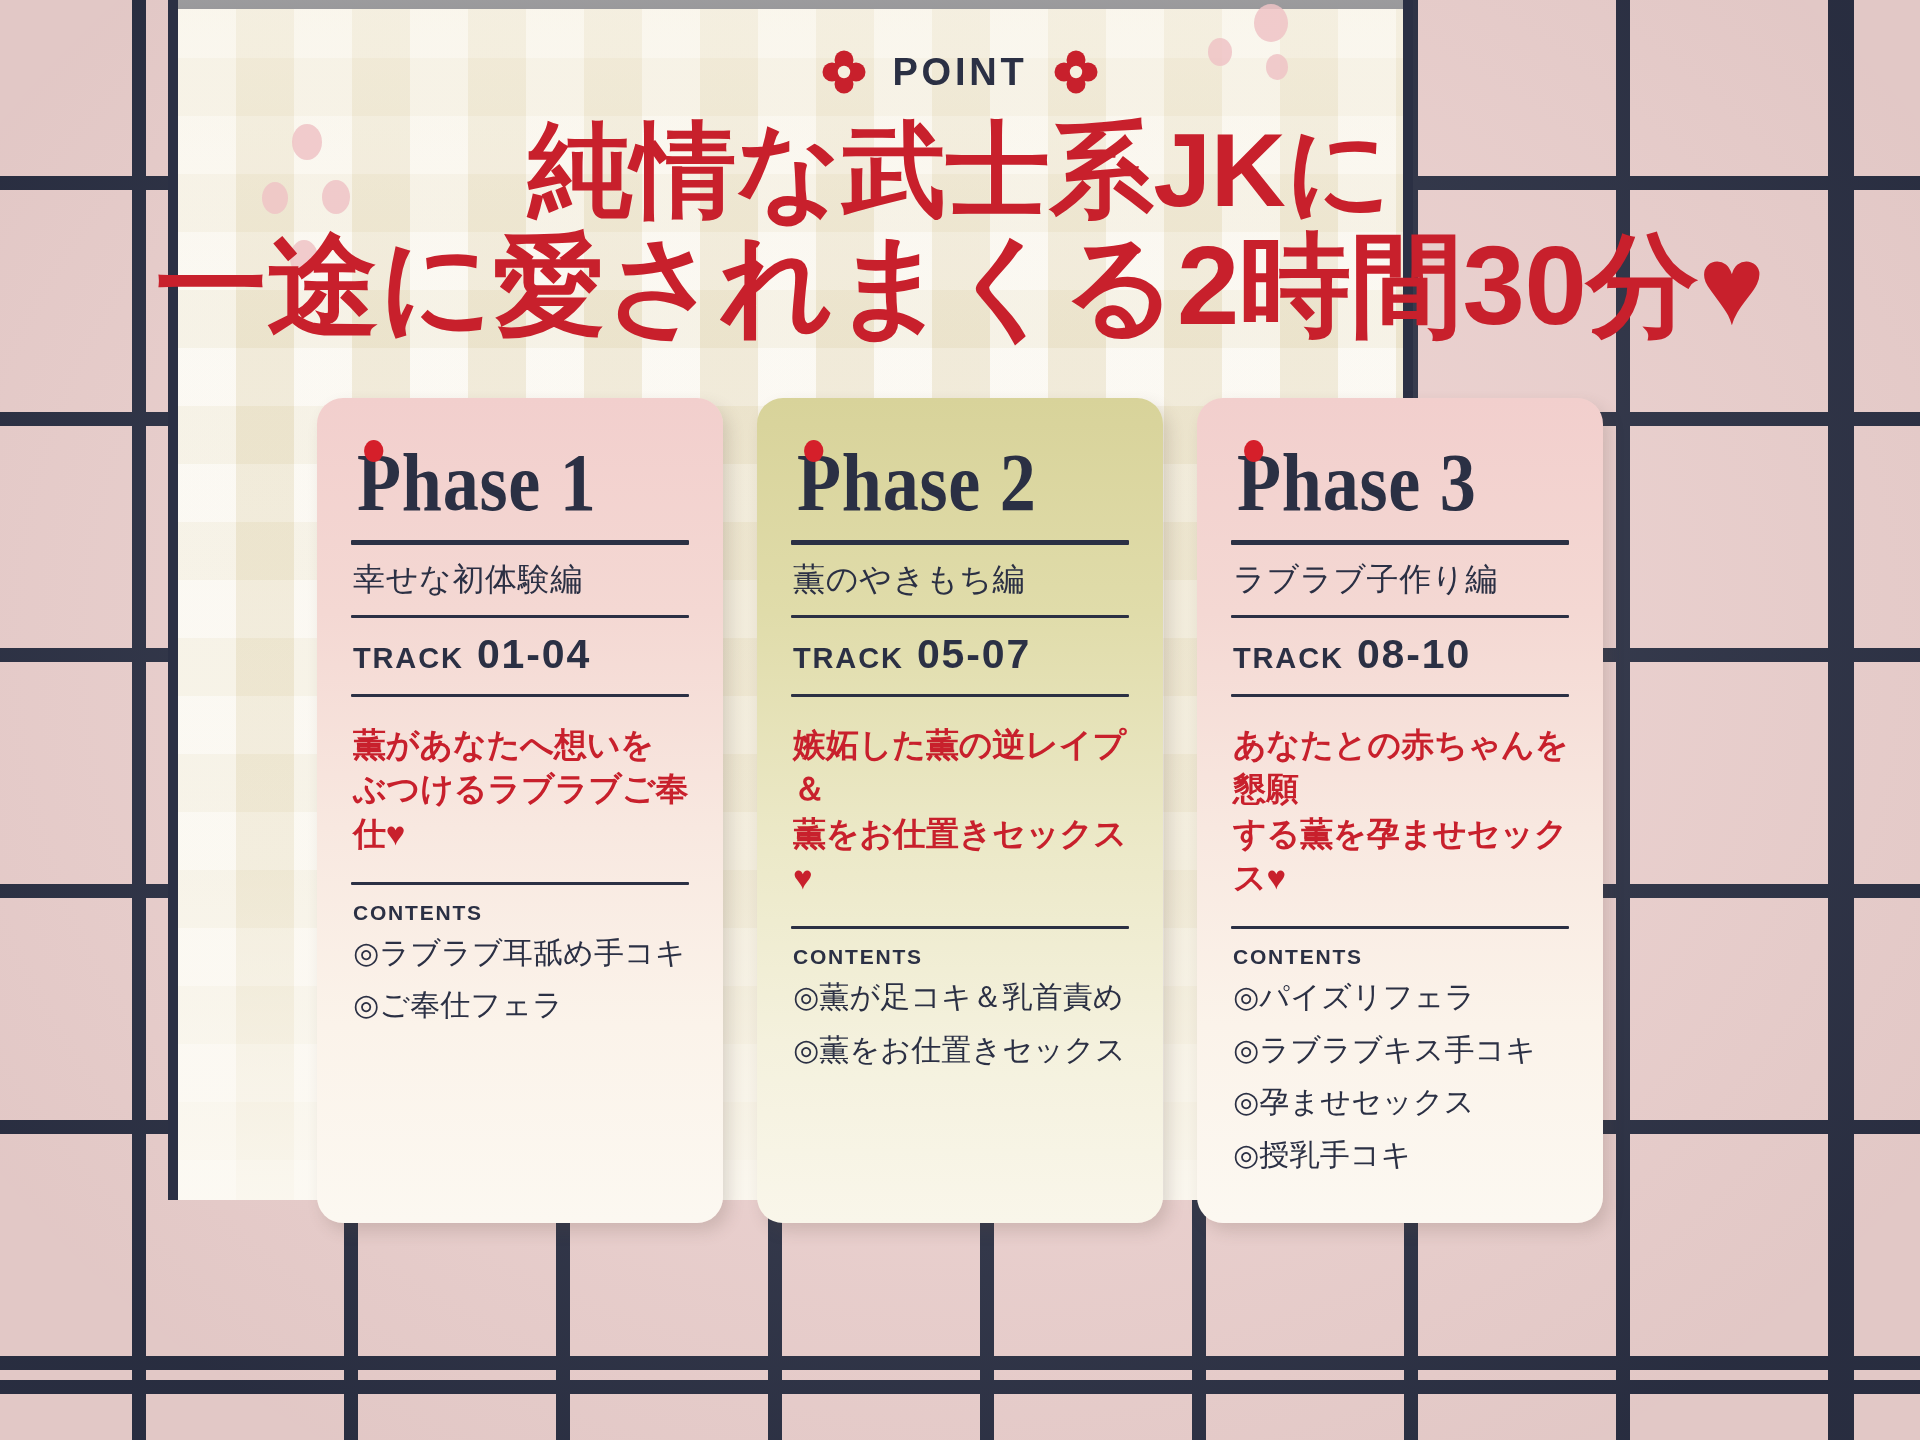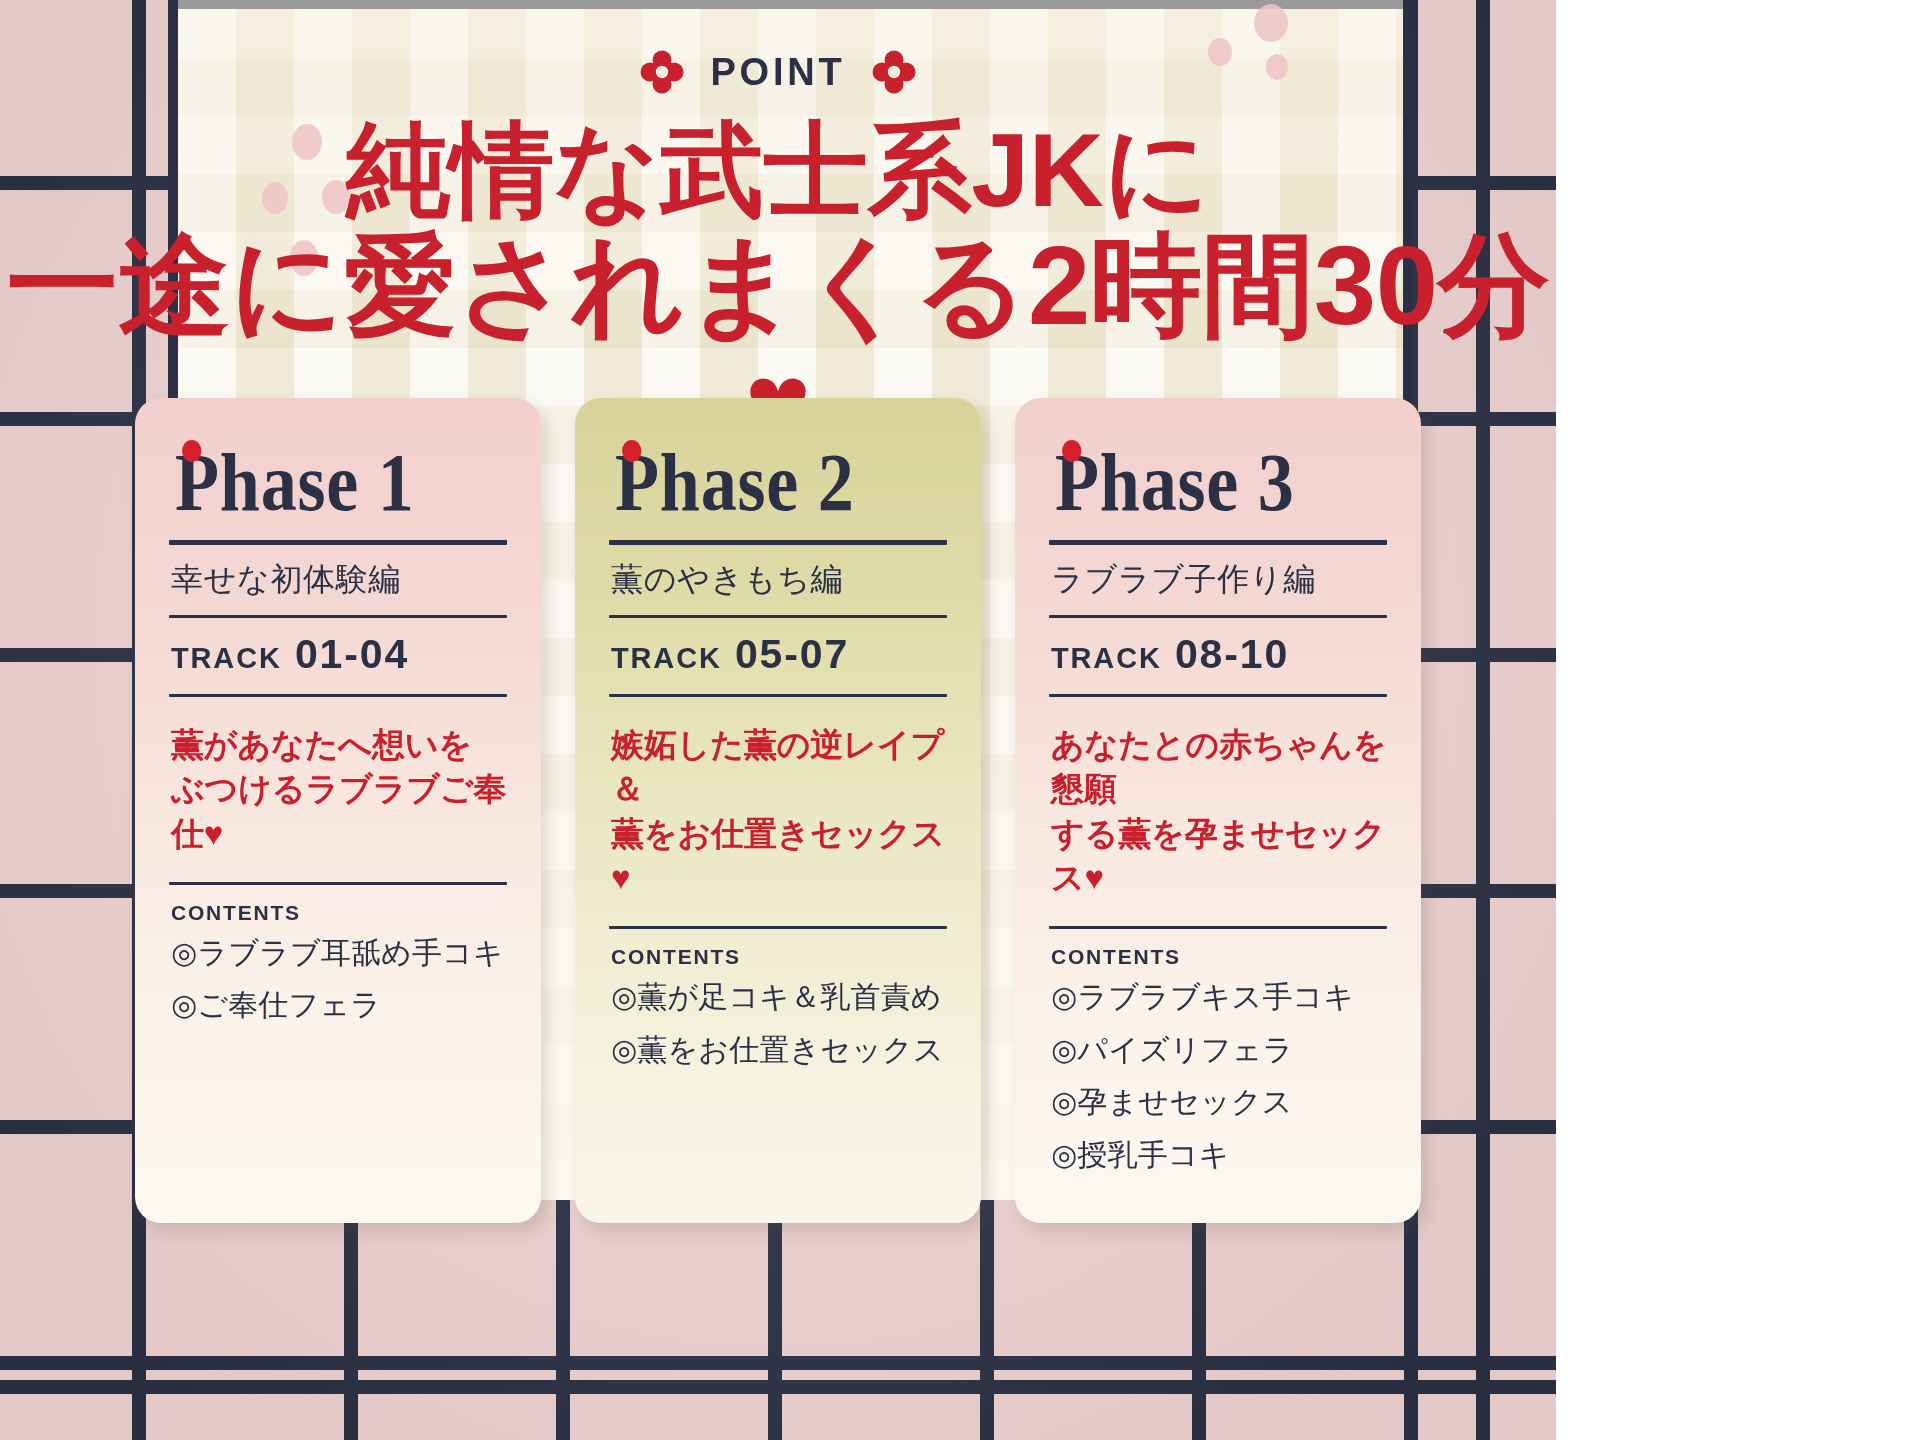--- a/index.html
+++ b/index.html
@@ -6,21 +6,21 @@
     margin: 0;
     padding: 0;
     background: #ffffff;
   }
   body {
     font-family: "Liberation Sans", "DejaVu Sans", sans-serif;
   }
 
   #stage {
     position: relative;
-    width: 1556px;
+    width: 1920px;
     height: 1440px;
     overflow: hidden;
     background: #f2d5d3;
   }
 
   
   .shoji {
     position: absolute;
     inset: 0;
     background-color: #f0d4d2;
@@ -350,21 +350,21 @@
       <div class="rule thin"></div>
       <div class="track">Track 08-10</div>
       <div class="rule thin"></div>
       <div class="desc">
         <span>あなたとの赤ちゃんを懇願</span><br>
         <span>する薫を孕ませセックス♥</span>
       </div>
       <div class="rule thin"></div>
       <div class="contents-label">CONTENTS</div>
       <ul class="content-list">
+        <li>◎パイズリフェラ</li>
         <li>◎ラブラブキス手コキ</li>
-        <li>◎パイズリフェラ</li>
         <li>◎孕ませセックス</li>
         <li>◎授乳手コキ</li>
       </ul>
     </div>
 
   </div>
 </div>
 
 </body></html>

